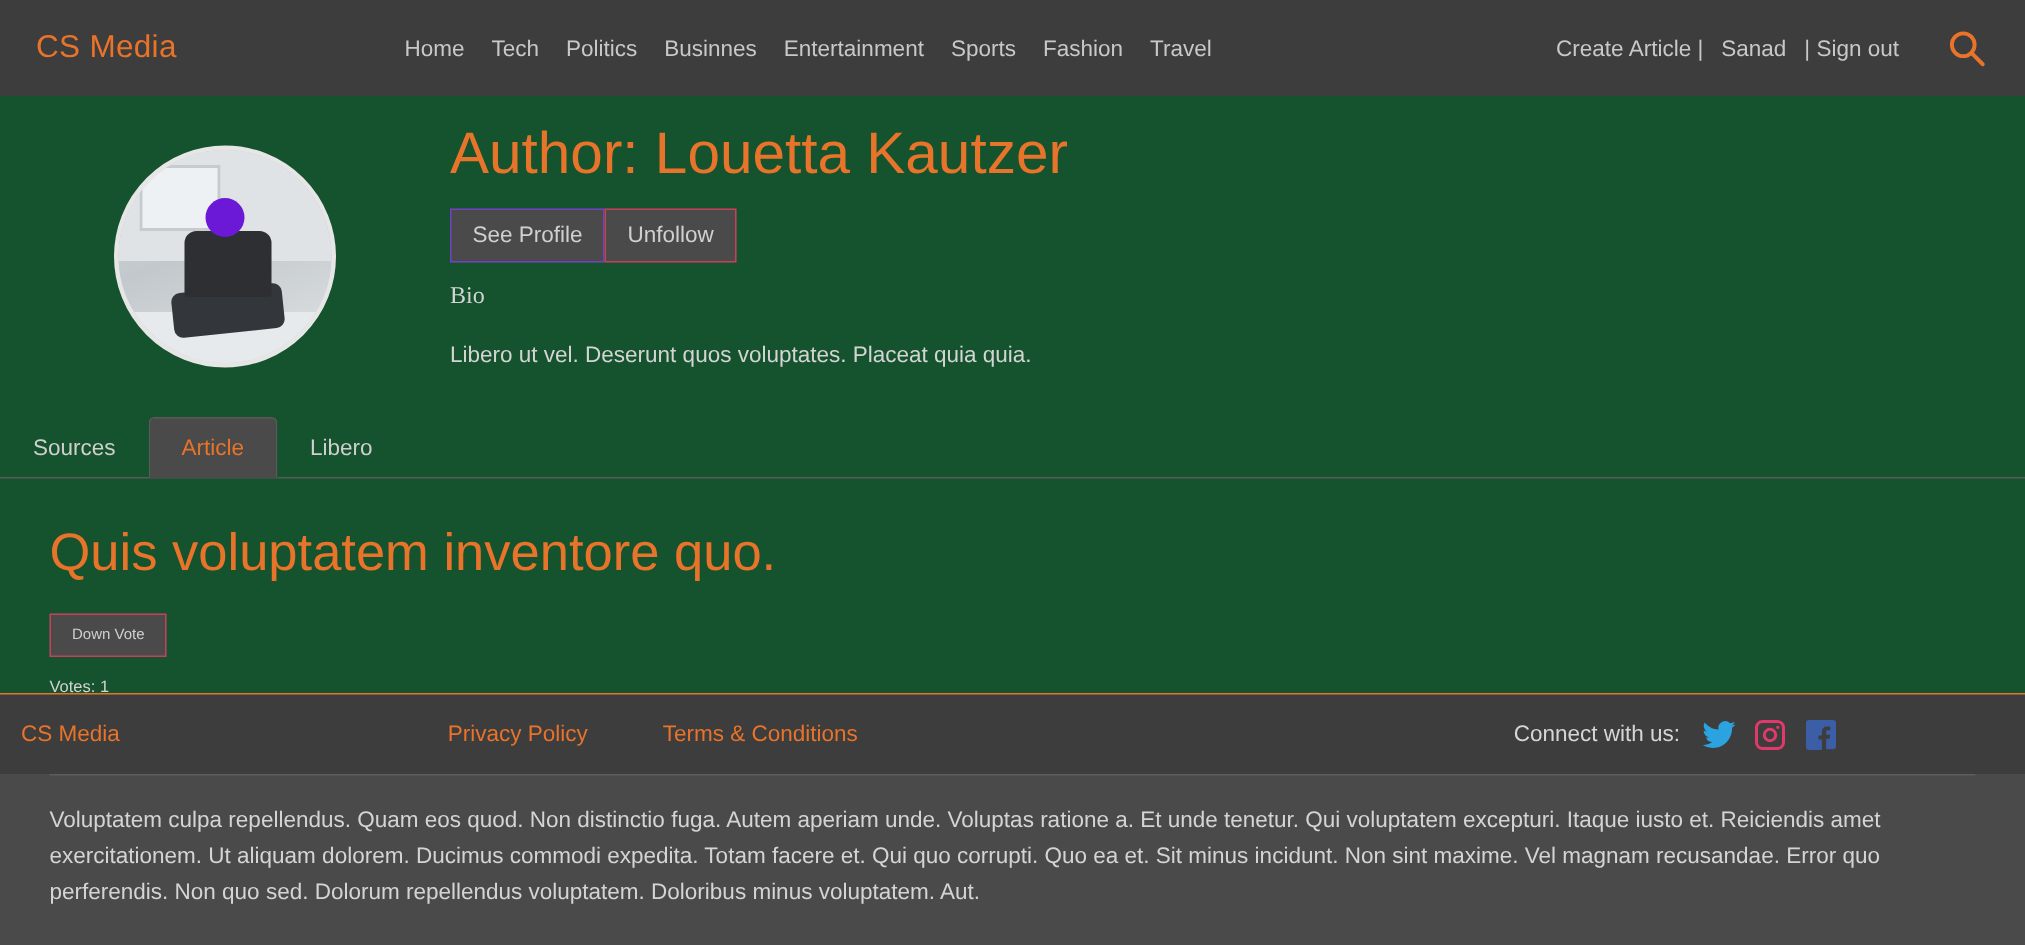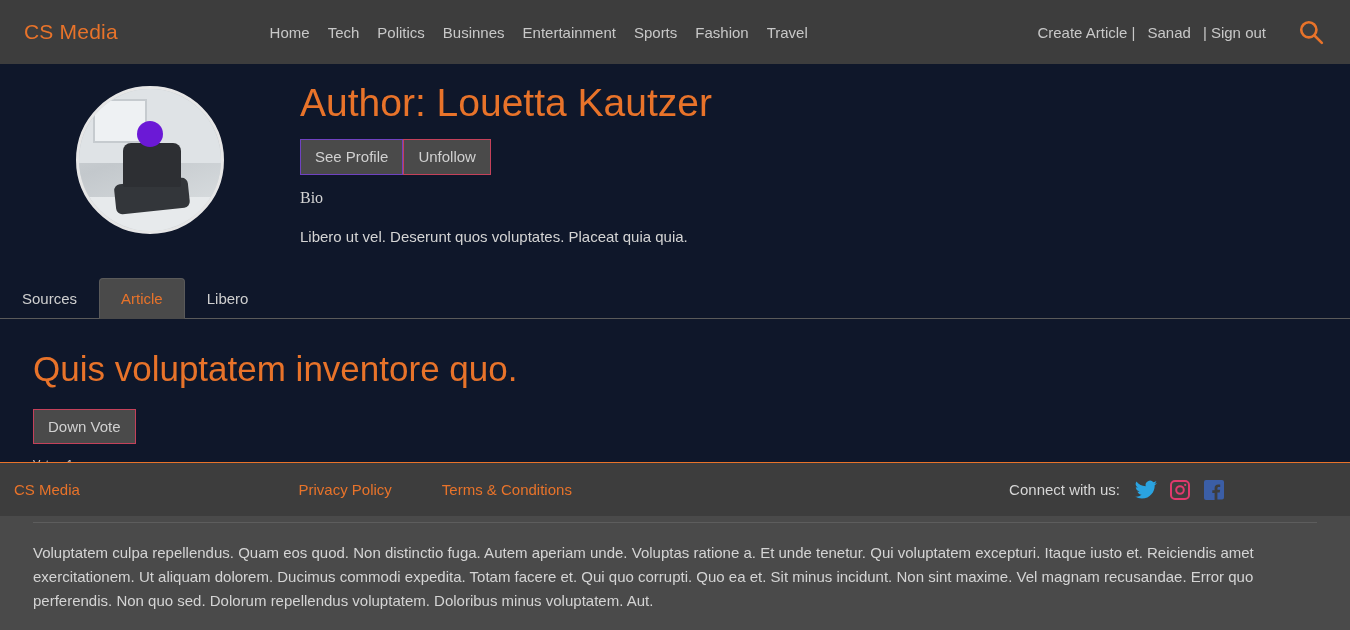--- a/index.html
+++ b/index.html
@@ -4,21 +4,21 @@
 <style>
   * { box-sizing: border-box; }
   html, body {
     margin: 0; padding: 0;
     width: 1350px; height: 630px;
     background: #4a4a4a;
     font-family: "Liberation Sans", sans-serif;
     color: #d8d8d8;
     overflow: hidden;
   }
-  .page { position: relative; width: 1350px; height: 516px; background: #0f172a; }
+  .page { position: relative; width: 1350px; height: 516px; background: #14532d; }
 
   
   .navbar {
     height: 64px;
     background: #3d3d3d;
     display: flex;
     align-items: center;
     padding: 0 24px;
     position: relative;
   }
@@ -62,21 +62,21 @@
     transform: translateY(-50%);
     width: 26px; height: 26px;
     cursor: pointer;
   }
 
   
   .author-section {
     position: relative;
     padding: 16px 5px 10px 0;
     display: flex;
-    align-items: flex-start;
+    align-items: flex-end;
   }
   .avatar-wrap {
     width: 300px;
     display: flex;
     justify-content: center;
     padding-top: 6px;
   }
   .avatar {
     width: 148px; height: 148px;
     border-radius: 50%;
@@ -173,21 +173,21 @@
     color: #e8732a;
     font-size: 35px;
     font-weight: normal;
     margin: 0 0 20px 0;
   }
   .vote-btn {
     display: inline-block;
     background: #4a4a4a;
     border: 1px solid #c4415a;
     color: #d0d0d0;
-    font-size: 15px;
+    font-size: 10px;
     padding: 8px 14px;
     cursor: pointer;
     margin-bottom: 14px;
   }
   .meta-line { font-size: 11px; color: #d4d4d4; margin-bottom: 18px; }
   .meta-line.last { margin-bottom: 22px; }
   .divider { border-top: 1px solid #5d5d5d; margin: 0 0 18px 0; }
   .body-text {
     font-size: 15px;
     line-height: 1.62;

